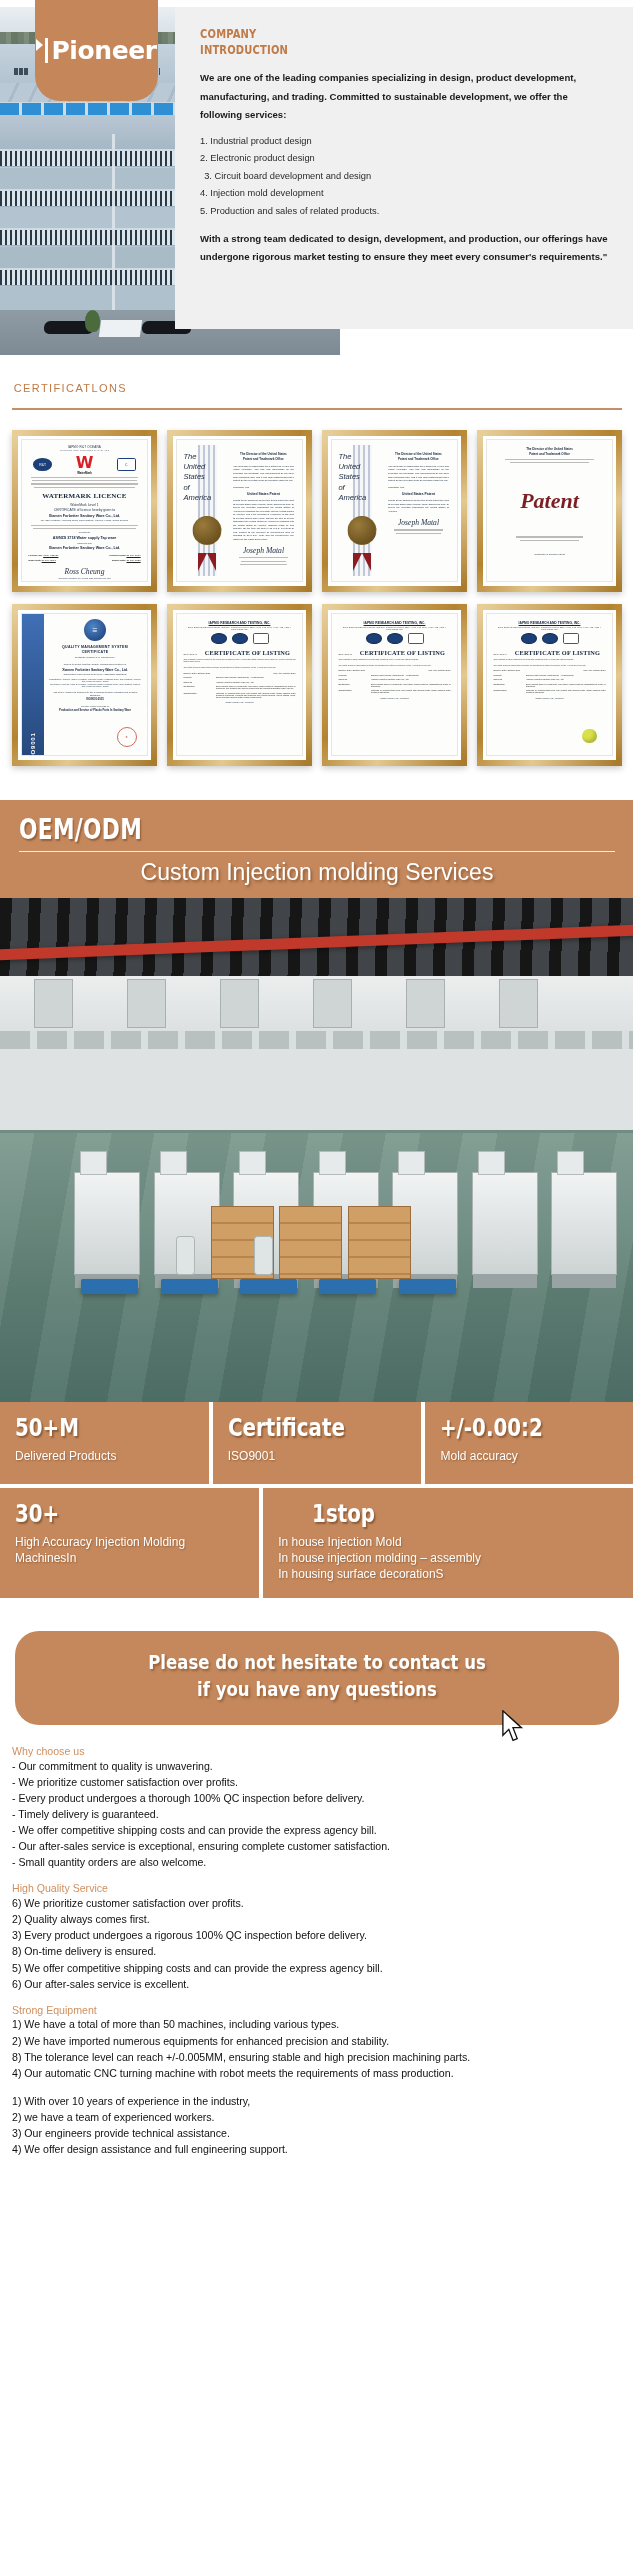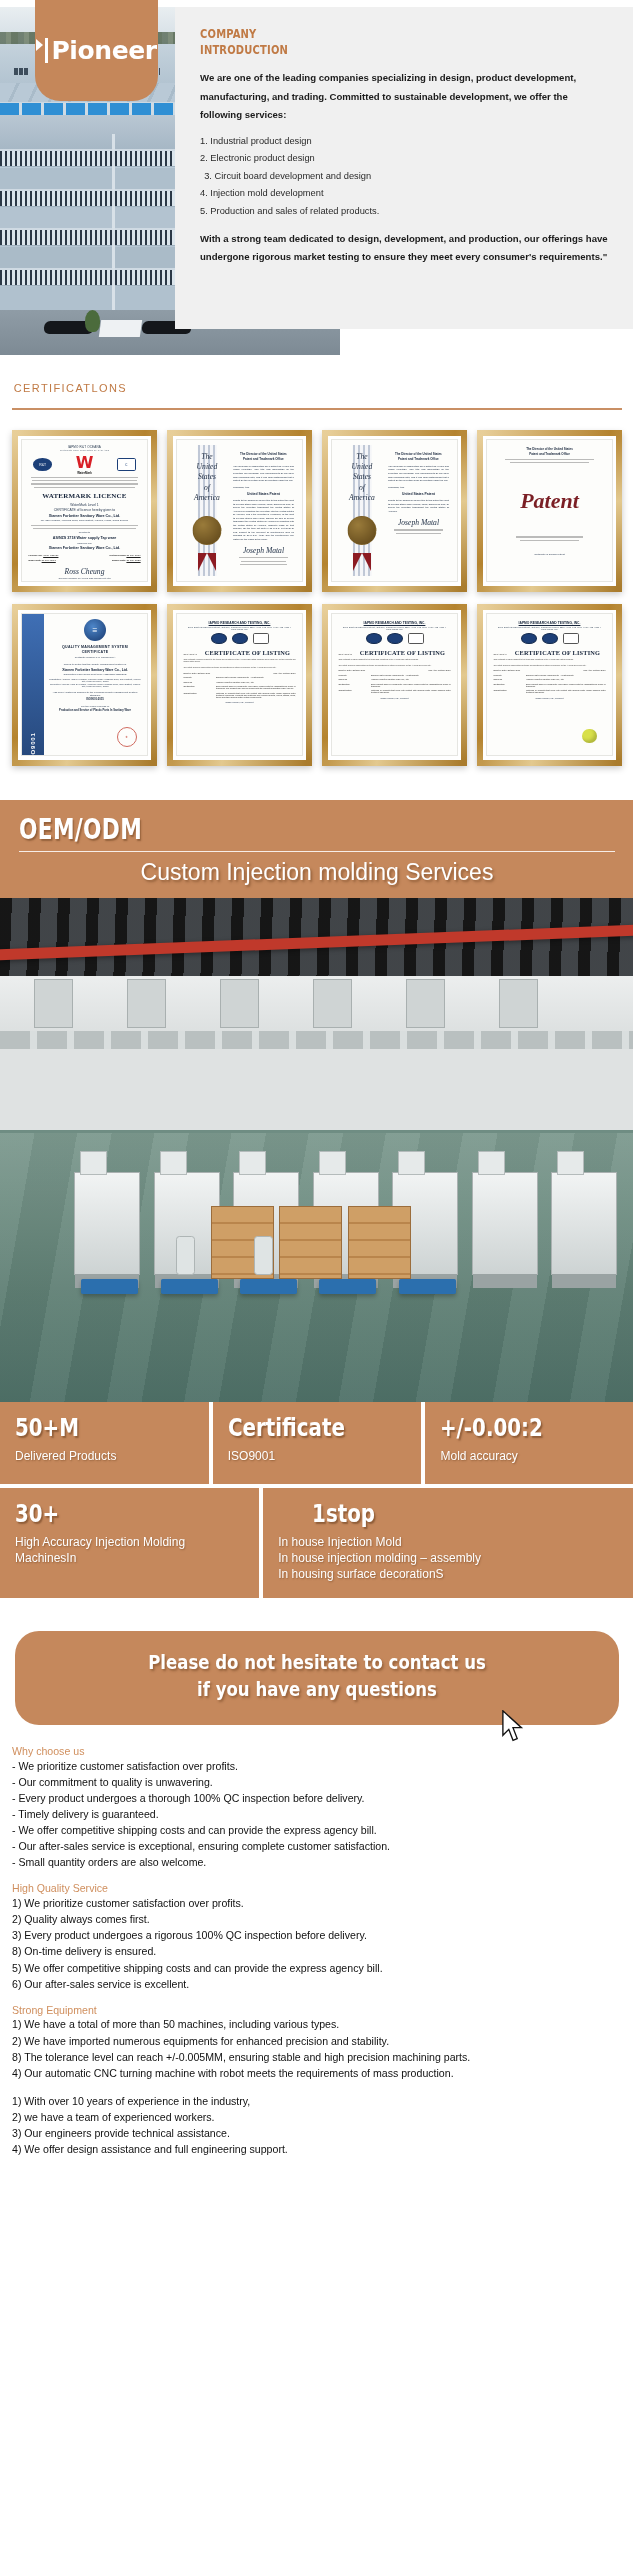--- a/index.html
+++ b/index.html
@@ -107,22 +107,22 @@
   .c-mid { text-align:center; font-size:3.4px; color:#2b3b52; margin:1.3px 0; }
   .c-bold { text-align:center; font-size:3.7px; font-weight:700; color:#16243a; margin:1.7px 0; }
   .c-rows { margin-top:3.4px; }
   .wm-logos { display:flex; align-items:center; justify-content:space-between; margin: 2.5px 5px 1.7px; }
   .wm-w { color:#d81f26; font-weight:700; font-size:16px; font-family:"DejaVu Sans",sans-serif; line-height:1; }
   .wm-badge { width:18.6px; height:12.7px; border-radius:50%; background:#1c3f78; color:#fff;
     font-size:3.4px; display:flex; align-items:center; justify-content:center; }
   .wm-badge.sq { border-radius:1.7px; background:#fff; border:0.8px solid #1c3f78; color:#1c3f78; }
   .us-wrap { display:flex; height:100%; }
   .us-left { width:42%; padding-top:6.8px; position:relative; }
-  .us-script { font-family:Liberation Serif, serif; font-style:italic; font-size:7.6px;
-    color:#1d2b40; text-align:center; line-height:1.35; }
+  .us-script { font-family:Liberation Sans, sans-serif; font-style:italic; font-size:7.6px;
+    color:#1d2b40; text-align:left; line-height:1.35; }
   .us-stripes { position:absolute; left:50%; top:0; transform:translateX(-50%);
     width:18.6px; height:100%; background:repeating-linear-gradient(90deg,#b9c2d2 0 2.5px,#f4f5f8 2.5px 5px); opacity:.9;}
   .seal { position:absolute; left:50%; top:54%; transform:translateX(-50%); width:29px; height:29px;
     border-radius:50%; background:radial-gradient(circle at 35% 30%,#9a7b3a,#5c4418);
     border:1.7px dashed #7d6026; }
   .ribbon { position:absolute; left:50%; top:82%; transform:translateX(-50%);
     width:0; height:0; border-left:9.3px solid #8c1b22; border-right:9.3px solid #8c1b22;
     border-bottom:18.6px solid transparent; }
   .us-right { width:58%; padding: 5px 1.7px 0 2.5px; }
   .patent-script { font-family:"Liberation Serif",serif; font-style:italic; font-weight:700;
@@ -649,31 +649,31 @@
       <div class="cta-line">Please do not hesitate to contact us</div>
       <div class="cta-line">if you have any questions</div>
       <svg class="cursor" viewBox="0 0 26 38">
         <polygon points="1,1 1,30 8,23 13,36 18,34 13,21 23,21" fill="#ffffff" stroke="#111" stroke-width="1.6"></polygon>
       </svg>
     </div>
   </section>
 
   <section class="info">
     <h4>Why choose us</h4>
+    <p>- Our commitment to quality is unwavering.</p>
     <p>- We prioritize customer satisfaction over profits.</p>
-    <p>- Our commitment to quality is unwavering.</p>
     <p>- Every product undergoes a thorough 100% QC inspection before delivery.</p>
     <p>- Timely delivery is guaranteed.</p>
     <p>- We offer competitive shipping costs and can provide the express agency bill.</p>
     <p>- Our after-sales service is exceptional, ensuring complete customer satisfaction.</p>
     <p>- Small quantity orders are also welcome.</p>
 
     <div class="gap"></div>
     <h4>High Quality Service</h4>
-    <p>1) We prioritize customer satisfaction over profits.</p>
+    <p>6) We prioritize customer satisfaction over profits.</p>
     <p>2) Quality always comes first.</p>
     <p>3) Every product undergoes a rigorous 100% QC inspection before delivery.</p>
     <p>8) On-time delivery is ensured.</p>
     <p>5) We offer competitive shipping costs and can provide the express agency bill.</p>
     <p>6) Our after-sales service is excellent.</p>
 
     <div class="gap"></div>
     <h4>Strong Equipment</h4>
     <p>1) We have a total of more than 50 machines, including various types.</p>
     <p>2) We have imported numerous equipments for enhanced precision and stability.</p>

